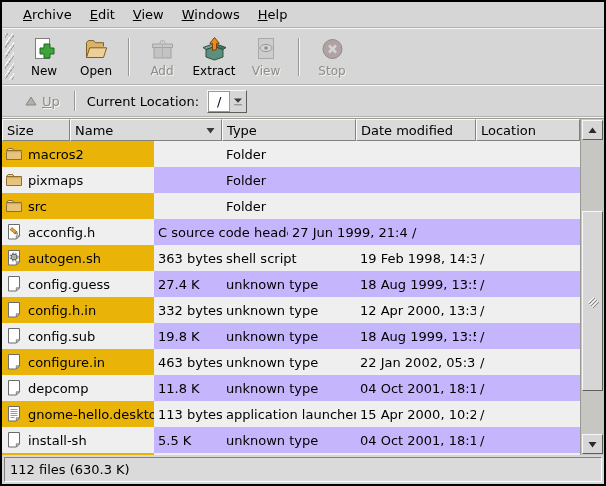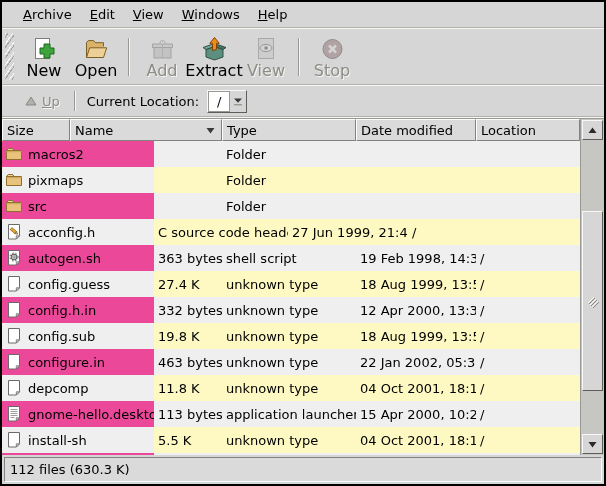--- a/index.html
+++ b/index.html
@@ -23,21 +23,21 @@
 
   
   .toolbar { height:55px; display:flex; align-items:center; padding:2px 2px; }
   .handle {
     width:9px; align-self:stretch; margin:2px 4px 2px 1px;
     background:repeating-linear-gradient(125deg,
       #f6f6f6 0px,#f6f6f6 1px,#d6d6d6 1px,#d6d6d6 2px,#a5a39d 2px,#a5a39d 3px,#d6d6d6 3px,#d6d6d6 6px);
   }
   .tb-btn { width:52px; height:50px; display:flex; flex-direction:column; align-items:center; justify-content:center; gap:1px; }
   .tb-icon { width:27px; height:27px; display:block; }
-  .tb-label { font-size:16px; line-height:14px; }
+  .tb-label { font-size:12px; line-height:14px; }
   .tb-btn.disabled .tb-icon { filter:grayscale(55%) contrast(65%) opacity(.55); }
   .tb-btn.disabled .tb-label { color:#8e8c86; text-shadow:1px 1px 0 #f4f4f2; }
   .vsep { width:2px; height:38px; margin:0 6px; border-left:1px solid #9a9892; border-right:1px solid #f6f6f4; }
   .vsep.short { height:20px; margin:0 7px; }
 
   
   .locbar { height:28px; display:flex; align-items:center; padding:15px 2px; }
   .up-btn { display:flex; align-items:center; gap:5px; padding:3px 7px; color:#8e8c86; text-shadow:1px 1px 0 #f4f4f2; }
   .up-btn .up-label::first-letter { text-decoration:underline; }
   .loc-label { margin:0 8px 0 4px; }
@@ -59,22 +59,22 @@
     border-right:1px solid #84827c; border-bottom:1px solid #84827c;
     white-space:nowrap; overflow:hidden;
   }
   .sort-arrow { margin-left:auto; padding-right:2px; display:flex; align-items:center; }
   .c-name{ width:152px; flex:none;} .c-size{ width:68px; flex:none;} .c-type{ width:134px; flex:none;}
   .c-date{ width:120px; flex:none;} .c-loc{ flex:1; min-width:0;}
 
   .rows { flex:1; overflow:hidden; background:#fff; }
   .row { display:flex; height:26px; align-items:stretch; }
   .row.even { background:#efefef; }
-  .row.odd  { background:#fef9c3; }
-  .row.even .cell.c-name { background:#ec4899; }
+  .row.odd  { background:#c4b5fd; }
+  .row.even .cell.c-name { background:#eab308; }
   .row.odd  .cell.c-name { background:#efefef; }
   .cell { display:flex; align-items:center; padding-left:3px; white-space:nowrap; overflow:hidden; }
   .cell.c-name .ficon { width:17px; height:17px; flex:none; margin:0 5px 0 1px; display:flex; align-items:center; }
   .cell.c-size, .cell.c-type, .cell.c-date, .cell.c-loc { padding-left:4px; }
 
   
   .vscroll { position:absolute; top:0; right:0; bottom:0; width:24px; background:#c6c6c2; border-left:1px solid #9a9892; }
   .sb-btn {
     position:absolute; left:1px; right:1px; height:20px; background:#d6d6d6;
     border:1px solid; border-color:#f8f8f8 #5f5d58 #5f5d58 #f8f8f8;

